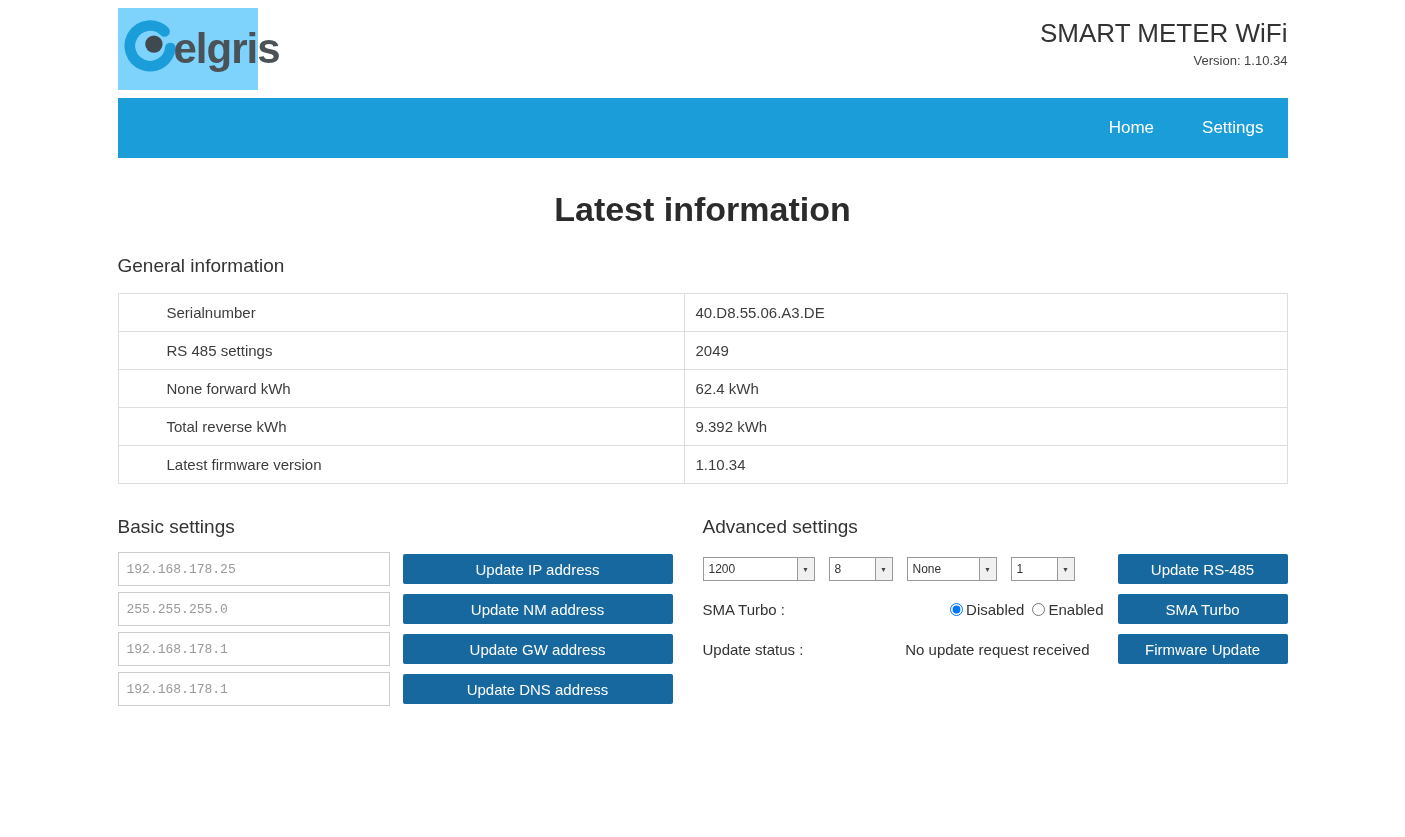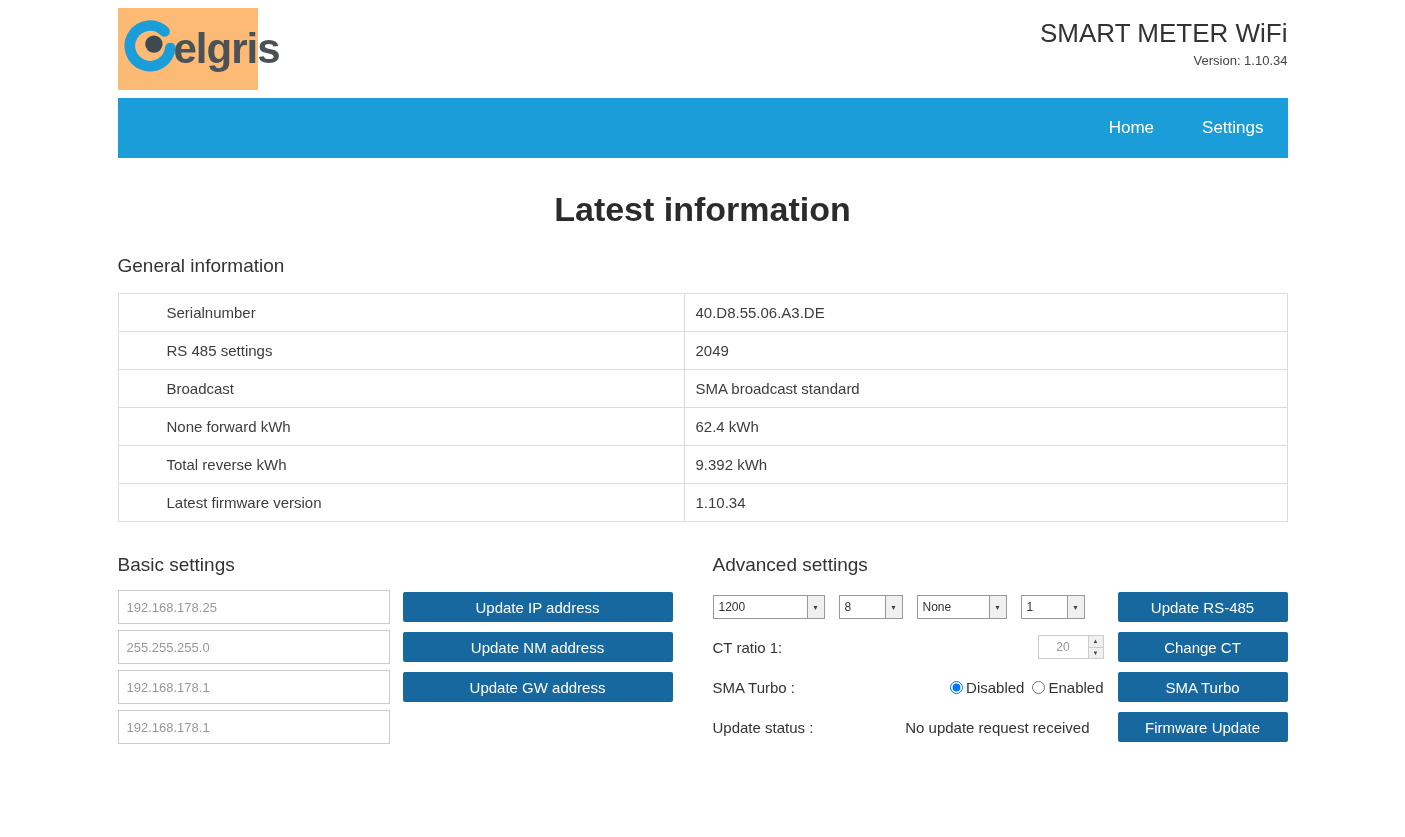--- a/index.html
+++ b/index.html
@@ -16,21 +16,21 @@
   
   .top-header {
     display: flex;
     justify-content: space-between;
     align-items: flex-start;
     padding-top: 8px;
     height: 98px;
   }
   .logo-box {
     width: 140px; height: 82px;
-    background: #fdba74;
+    background: #7dd3fc;
     display: flex; align-items: center;
     padding-left: 4px;
   }
   .logo-wrap { display: flex; align-items: center; }
   .logo-text {
     font-size: 42px; font-weight: 700; color: #4a5258;
     letter-spacing: -1px; margin-left: -6px;
   }
   .header-right { text-align: right; padding-top: 10px; }
   .app-title { font-size: 26px; color: #333; font-weight: 400; }
@@ -76,34 +76,34 @@
   }
   table.info-table td {
     border: 1px solid #ddd;
     padding: 9px 10px;
     height: 38px;
     color: #3d3d3d;
   }
   table.info-table td.label-col { width: 48.5%; padding-left: 48px; }
 
   
-  .settings-area { display: flex; gap: 40px; margin-top: 6px; }
+  .settings-area { display: flex; gap: 30px; margin-top: 6px; }
   .basic-col { flex: 0 0 555px; }
   .advanced-col { flex: 1; }
 
   .field-row {
     display: flex;
     align-items: center;
     margin-bottom: 10px;
     height: 30px;
   }
   .text-input {
     width: 272px; height: 27px;
     border: 1px solid #ccc;
-    font-family: Liberation Sans, sans-serif;
+    font-family: Liberation Mono, monospace;
     font-size: 13px;
     color: #999;
     padding: 16px 8px;
     outline: none;
   }
   .btn {
     background: #16689e;
     color: #fff;
     border: none;
     border-radius: 2px;
@@ -233,24 +233,20 @@
     <tbody>
       <tr>
         <td class="label-col">Serialnumber</td>
         <td>40.D8.55.06.A3.DE</td>
       </tr>
       <tr>
         <td class="label-col">RS 485 settings</td>
         <td>2049</td>
       </tr>
       <tr>
-        <td class="label-col">Broadcast</td>
-        <td>SMA broadcast standard</td>
-      </tr>
-      <tr>
         <td class="label-col">None forward kWh</td>
         <td>62.4 kWh</td>
       </tr>
       <tr>
         <td class="label-col">Total reverse kWh</td>
         <td>9.392 kWh</td>
       </tr>
       <tr>
         <td class="label-col">Latest firmware version</td>
         <td>1.10.34</td>
@@ -270,20 +266,21 @@
       <div class="field-row">
         <input class="text-input" type="text" value="255.255.255.0" style="">
         <button class="btn btn-wide">Update NM address</button>
       </div>
       <div class="field-row">
         <input class="text-input" type="text" value="192.168.178.1" style="">
         <button class="btn btn-wide">Update GW address</button>
       </div>
       <div class="field-row">
         <input class="text-input" type="text" value="192.168.178.1" style="">
+        <button class="btn btn-wide">Update DNS address</button>
       </div>
     </div>
 
     <div class="advanced-col">
       <h2 class="section-heading">Advanced settings</h2>
 
       <div class="adv-row">
         <div class="fselect w112">
           <span class="val">1200</span>
           <span class="arrow">▼</span>
@@ -297,32 +294,20 @@
           <span class="arrow">▼</span>
         </div>
         <div class="fselect w64">
           <span class="val">1</span>
           <span class="arrow">▼</span>
         </div>
         <div class="spacer"></div>
         <button class="btn btn-right">Update RS-485</button>
       </div>
 
-      <div class="adv-row">
-        <span class="adv-label">CT ratio 1:</span>
-        <div class="spacer"></div>
-        <div class="fnumber">
-          <span class="nval">20</span>
-          <span class="spin">
-            <div>▲</div>
-            <div>▼</div>
-          </span>
-        </div>
-        <button class="btn btn-right">Change CT</button>
-      </div>
 
       <div class="adv-row">
         <span class="adv-label">SMA Turbo :</span>
         <div class="spacer"></div>
         <div class="radio-group">
           <label class="radio-item">
             <input type="radio" name="smaturbo" checked="" style="">
             <span>Disabled</span>
           </label>
           <label class="radio-item">

